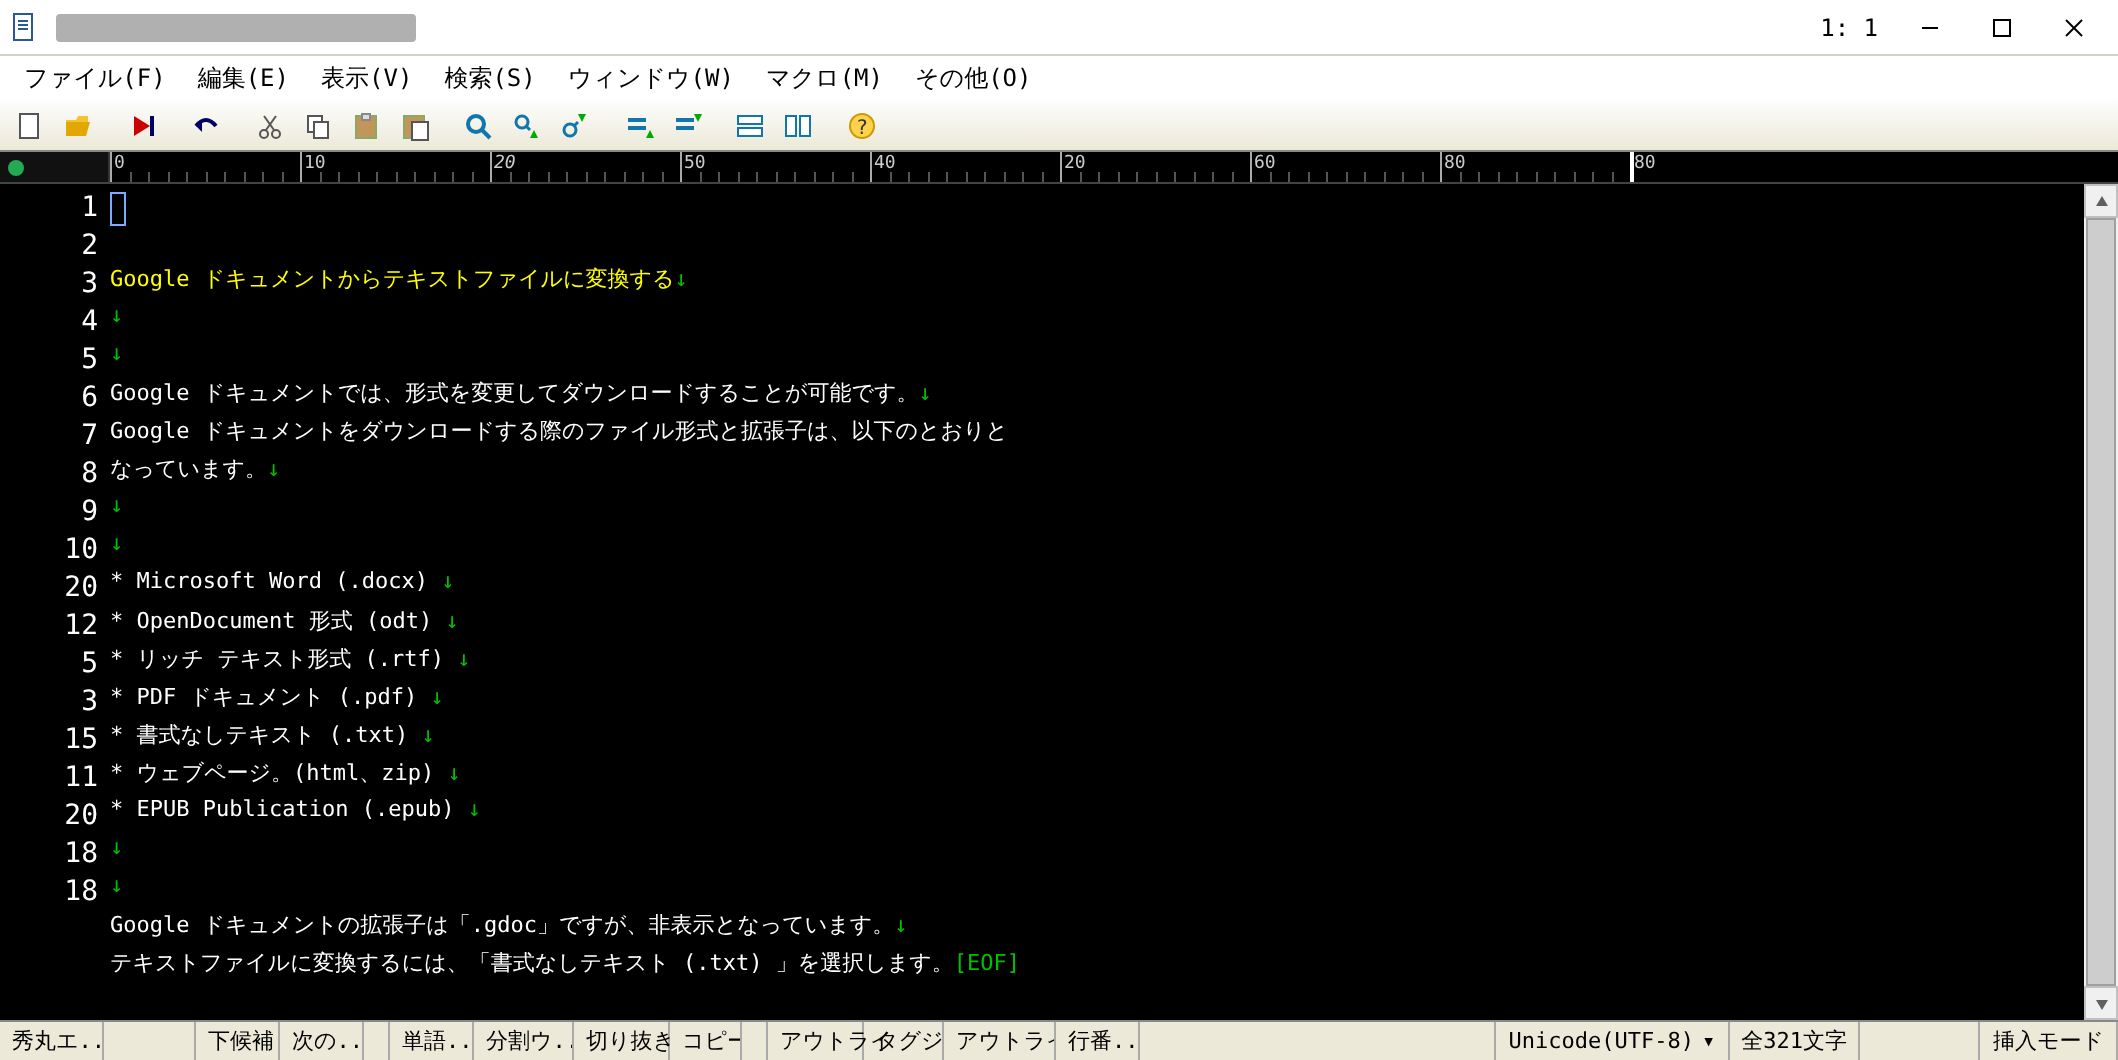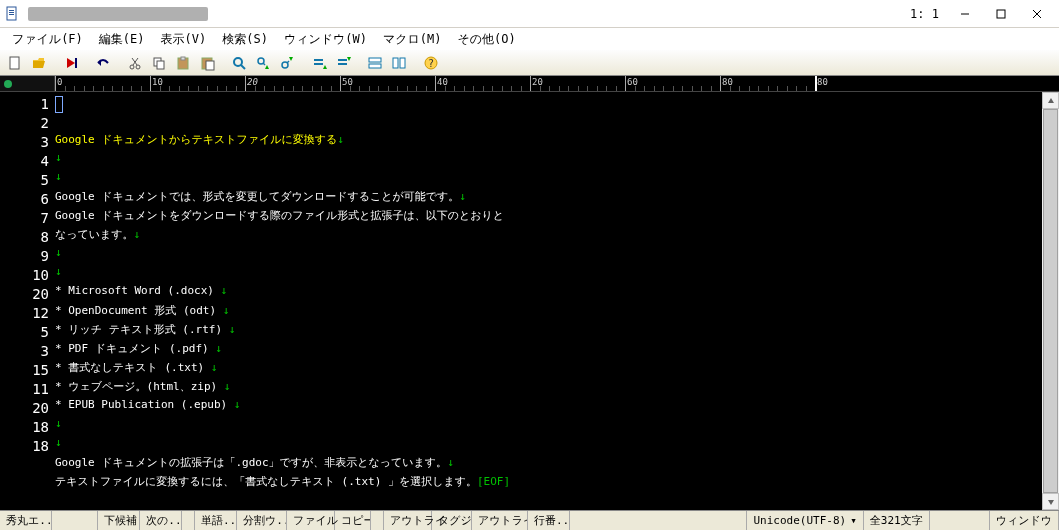--- a/index.html
+++ b/index.html
@@ -352,28 +352,28 @@
 </div>
 
 <div class="statusbar">
   <span class="cell clickable abbrev" style="width:52px">秀丸エ...</span>
   <span class="cell" style="width:46px"></span>
   <span class="cell clickable abbrev" style="width:42px">下候補</span>
   <span class="cell clickable abbrev" style="width:42px">次の...</span>
   <span class="cell" style="width:12px"></span>
   <span class="cell clickable abbrev" style="width:42px">単語...</span>
   <span class="cell clickable abbrev" style="width:50px">分割ウ...</span>
-  <span class="cell clickable" style="width:48px">ファイル</span>
+  <span class="cell clickable" style="width:48px">切り抜き</span>
   <span class="cell clickable abbrev" style="width:36px">コピー</span>
   <span class="cell" style="width:12px"></span>
   <span class="cell clickable" style="width:48px">アウトライ</span>
   <span class="cell clickable abbrev" style="width:40px">タグジ...</span>
   <span class="cell clickable abbrev" style="width:56px">アウトライ...</span>
   <span class="cell clickable abbrev" style="width:42px">行番...</span>
   <span class="cell flex"></span>
   <span class="cell clickable">
     <span>Unicode(UTF-8)</span>
     <span style="margin-left:4px">▾</span>
   </span>
   <span class="cell">全321文字</span>
   <span class="cell" style="width:60px"></span>
-  <span class="cell clickable">ウィンドウ</span>
+  <span class="cell clickable">挿入モード</span>
 </div>
 
 </body></html>

